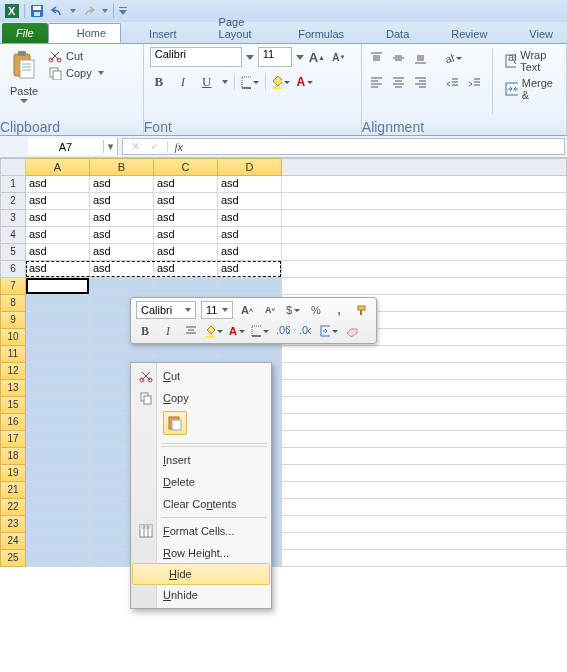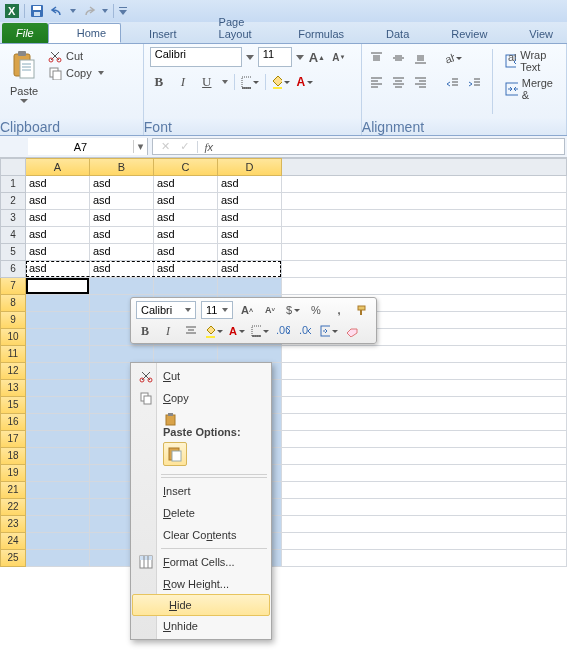--- a/index.html
+++ b/index.html
@@ -38,21 +38,21 @@
 .mini { width:18px; height:18px; display:flex; align-items:center; justify-content:center; color:#555; border-radius:2px; }
 .mini.dd::after{content:"";border:3px solid transparent;border-top-color:#555;margin-left:2px;margin-top:3px;}
 
 .align-col { display:flex; flex-direction:column; gap:6px; padding-top:2px; }
 .align-row { display:flex; gap:4px; align-items:center; }
 .align-extra { display:flex; flex-direction:column; gap:4px; padding:2px 4px; }
 .align-extra .row { display:flex; align-items:center; gap:4px; color:#444; }
 
 
 .nfrow { height:22px; border-bottom:1px solid #c2c8d0; display:flex; align-items:stretch; background:#eef3fa; }
-.namebox { width:120px; border-right:1px solid #b5bec9; display:flex; align-items:center; background:#fff; margin:2px; }
+.namebox { width:90px; border-right:1px solid #b5bec9; display:flex; align-items:center; background:#fff; margin:2px; }
 .namebox .val { flex:1; padding:0 6px; text-align:center; }
 .namebox .dd { width:14px; text-align:center; color:#666; border-left:1px solid #ccc;}
 .fxarea { display:flex; align-items:center; flex:1; background:#fff; margin:2px; border:1px solid #b5bec9; }
 .fxarea .btns { display:flex; gap:10px; padding:0 8px; color:#888; }
 .fxarea .fx { font-style:italic; font-family:serif; color:#555; padding:0 6px; border-left:1px solid #d0d6de; }
 
 
 .grid { position:relative; }
 .colhead { display:flex; height:18px; }
 .corner { width:26px; background:#e9edf2; border:1px solid #c2c8d0; }
@@ -638,24 +638,20 @@
     </div>
   <div class="item">
       <span class="ic">
         <svg width="14" height="14">
           <rect x="2" y="2" width="7" height="8" fill="#fff" stroke="#888"></rect>
           <rect x="5" y="5" width="7" height="8" fill="#fff" stroke="#888"></rect>
         </svg>
       </span>
       <span><span class="u">C</span>opy</span>
     </div>
-  <div class="hdr"><span class="ic"><svg width="14" height="14">
-          <rect x="3" y="3" width="9" height="10" fill="#d9a34a" stroke="#a97a2a"></rect>
-          <rect x="5" y="1" width="5" height="3" fill="#888"></rect>
-        </svg></span><span>Paste Options:</span></div>
   <div class="pasteopt">
       <div class="pic">
         <svg width="16" height="16">
           <rect x="2" y="2" width="10" height="12" fill="#d9a34a" stroke="#a97a2a"></rect>
           <rect x="5" y="5" width="9" height="10" fill="#fff" stroke="#9aa"></rect>
         </svg>
       </div>
     </div>
   <div class="sep"></div>
   <div class="sep"></div>

